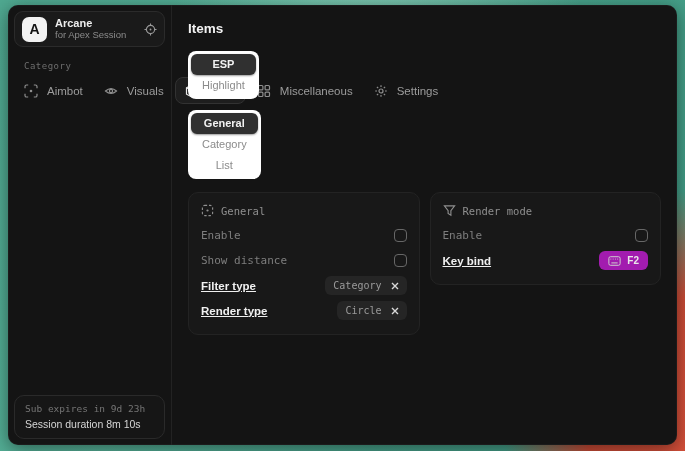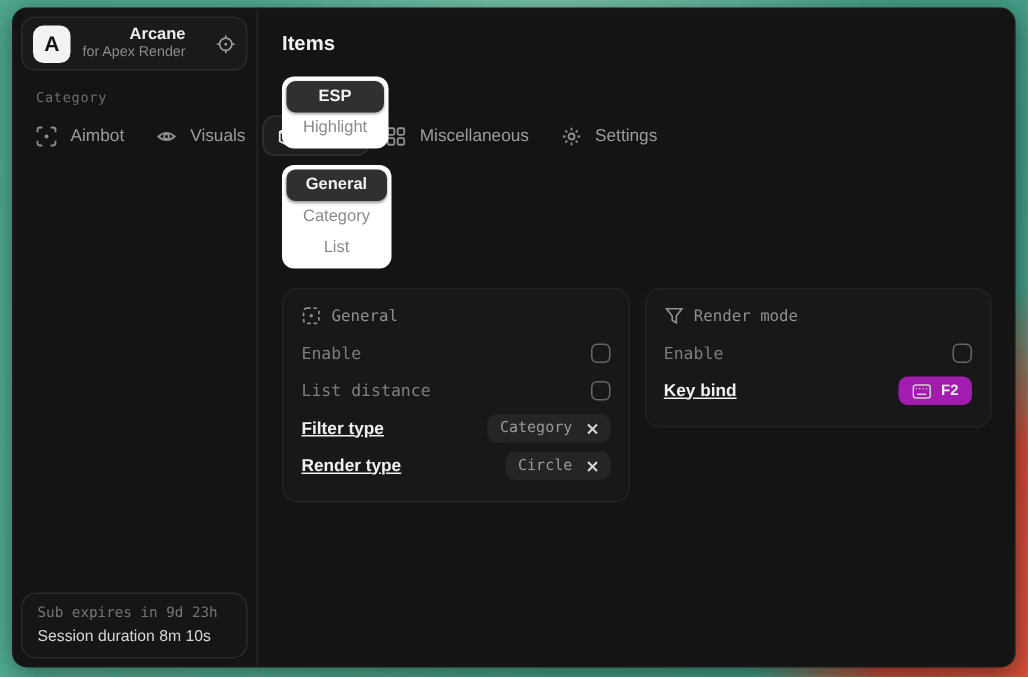--- a/index.html
+++ b/index.html
@@ -18,21 +18,21 @@
   }
   .mono{font-family:"DejaVu Sans Mono", monospace;}
 
   
   .sidebar{width:164px;flex:0 0 164px;display:flex;flex-direction:column;
     padding:6px;box-sizing:border-box;border-right:1px solid #232323;}
   .brand{display:flex;align-items:center;gap:8px;background:#1a1a1a;
     border:1px solid #2b2b2b;border-radius:9px;padding:5px 7px;height:36px;box-sizing:border-box;}
   .logo{width:25px;height:25px;border-radius:7px;background:#f2f2f2;color:#121212;
     display:flex;align-items:center;justify-content:center;font-weight:bold;font-size:14px;flex:0 0 25px;}
-  .brand-text{display:flex;flex-direction:column;gap:1px;min-width:0;text-align:right;}
+  .brand-text{display:flex;flex-direction:column;gap:1px;min-width:0;}
   .brand-title{font-size:11px;font-weight:bold;color:#ededed;line-height:11px;}
   .brand-sub{font-size:9.5px;color:#8b8b8b;line-height:10px;white-space:nowrap;}
   .brand-action{margin-left:auto;display:flex;align-items:center;color:#9a9a9a;cursor:pointer;}
   .section-label{font-size:9px;color:#6e6e6e;margin:14px 0 6px 10px;letter-spacing:.5px;}
   .nav{display:flex;flex-direction:row;gap:1px;}
   .nav-item{display:flex;align-items:center;gap:9px;height:27px;padding:0 9px;
     border-radius:8px;border:1px solid transparent;color:#9c9c9c;font-size:11.5px;cursor:pointer;box-sizing:border-box;}
   .nav-item .ni{display:flex;align-items:center;color:#8f8f8f;}
   .nav-item.active{background:#1e1e1e;border-color:#323232;color:#f1f1f1;}
   .nav-item.active .ni{color:#e8e8e8;}
@@ -73,21 +73,21 @@
 
 <div class="window">
 
   <aside class="sidebar">
     <div class="brand">
       <div class="logo">
         <span>A</span>
       </div>
       <div class="brand-text">
         <span class="brand-title">Arcane</span>
-        <span class="brand-sub">for Apex Render</span>
+        <span class="brand-sub">for Apex Session</span>
       </div>
       <span class="brand-action">
         <svg width="13" height="13" viewBox="0 0 14 14" fill="none" stroke="currentColor" stroke-width="1.2">
           <circle cx="7" cy="7" r="4.4"></circle>
           <line x1="7" y1="0.5" x2="7" y2="2.6"></line>
             <line x1="7" y1="11.4" x2="7" y2="13.5"></line>
           <line x1="0.5" y1="7" x2="2.6" y2="7"></line>
             <line x1="11.4" y1="7" x2="13.5" y2="7"></line>
           <circle cx="7" cy="7" r="1" fill="currentColor" stroke="none"></circle>
         </svg>
@@ -182,21 +182,21 @@
           </span>
           <span class="card-title mono">General</span>
         </div>
 
         <div class="row">
           <span class="lbl-dim mono">Enable</span>
           <span class="checkbox"></span>
         </div>
 
         <div class="row">
-          <span class="lbl-dim mono">List distance</span>
+          <span class="lbl-dim mono">Show distance</span>
           <span class="checkbox"></span>
         </div>
 
         <div class="row">
           <span class="lbl-bright">Filter type</span>
           <button class="select-pill">
             <span class="select-value mono">Category</span>
             <span class="x-icon">
               <svg width="8" height="8" viewBox="0 0 8 8" stroke="currentColor" stroke-width="1.4" fill="none">
                 <path d="M1 1 L7 7 M7 1 L1 7"></path>

